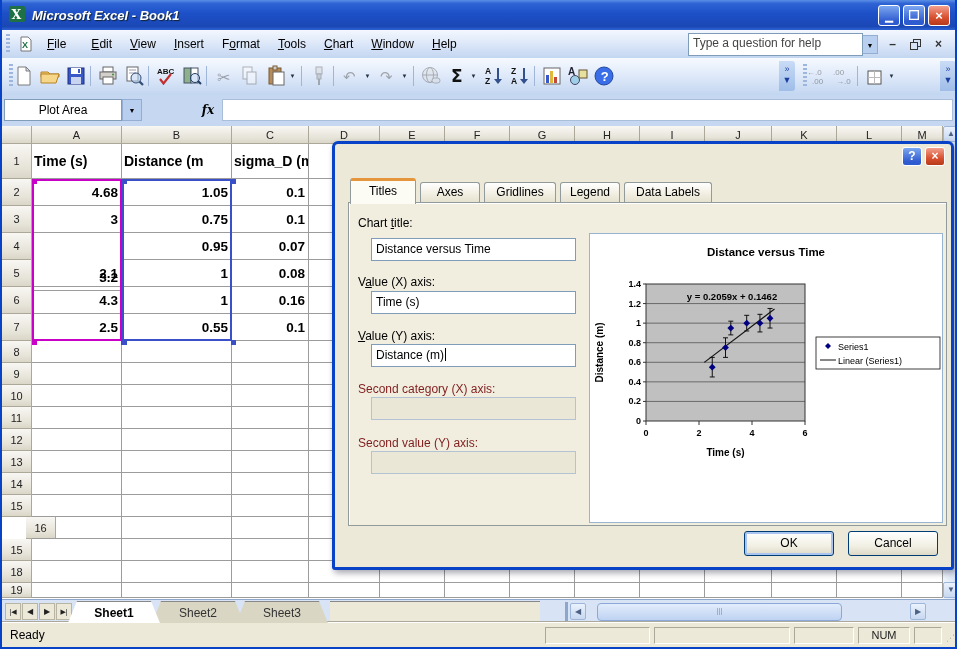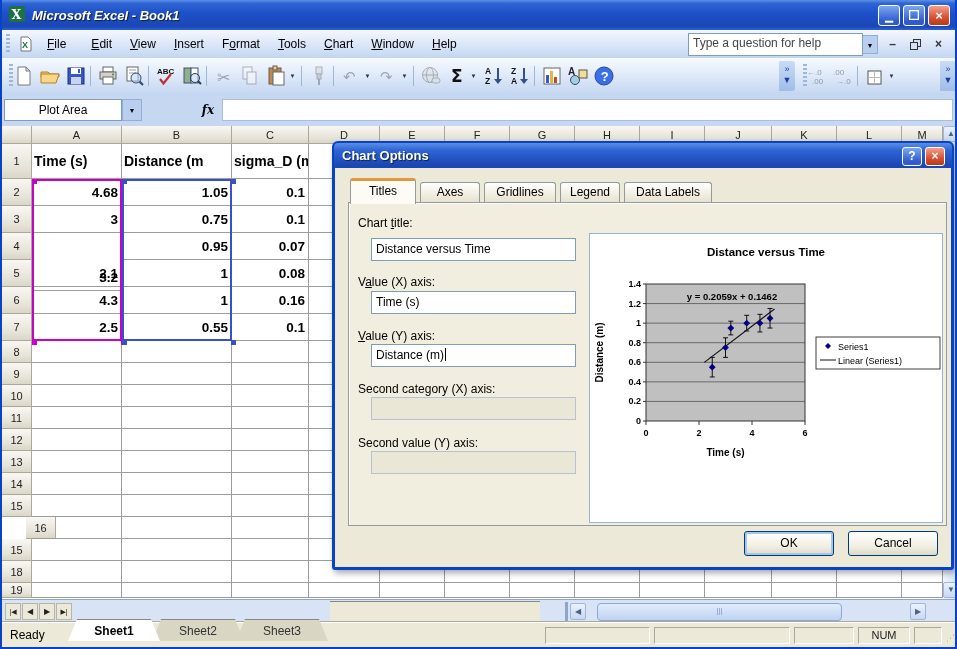--- a/index.html
+++ b/index.html
@@ -38,38 +38,38 @@
   .cell{position:absolute;border-right:1px solid #9C9C9C;border-bottom:1px solid #9C9C9C;box-sizing:border-box;overflow:hidden;white-space:nowrap;font-weight:bold;font-size:13.5px;}
   .cellnum{text-align:right;padding-right:3px;}
   .celltext{padding-left:2px;}
   .selbox{position:absolute;box-sizing:border-box;pointer-events:none;}
   .hdl{position:absolute;width:5px;height:5px;}
   
   .vscroll{left:941px;top:126px;width:16px;height:473px;background:linear-gradient(90deg,#F0F5FC,#D2E0F4);}
   .sbtn{position:absolute;width:16px;height:16px;background:linear-gradient(180deg,#EAF2FD,#C8D8F0);border:1px solid #9EB6DA;border-radius:2px;color:#4D6185;font-size:8px;text-align:center;line-height:14px;box-sizing:border-box;}
   .tabstrip{left:0;top:599px;width:957px;height:23px;background:#D8E4F5;border-top:1px solid #8DA6C9;}
   .navbtn{position:absolute;top:3px;width:16px;height:17px;background:#ECE9D8;border:1px solid #B9B5A5;color:#222;font-size:8px;display:flex;align-items:center;justify-content:center;box-sizing:border-box;}
-  .stab{position:absolute;top:1px;height:21px;display:flex;align-items:center;justify-content:center;clip-path:polygon(9px 0,calc(100% - 9px) 0,100% 100%,0 100%);border-top:1px solid #888;margin-top:18px;}
+  .stab{position:absolute;top:1px;height:21px;display:flex;align-items:center;justify-content:center;clip-path:polygon(9px 0,calc(100% - 9px) 0,100% 100%,0 100%);border-top:1px solid #888;}
   .stab-on{background:#fff;font-weight:bold;z-index:3;}
   .stab-off{background:#DAD6C4;color:#333;z-index:2;}
   .hscroll-thumb{position:absolute;top:3px;height:16px;background:linear-gradient(180deg,#E2ECFB,#BED3F2);border:1px solid #8CA8D8;border-radius:4px;}
   
   .statusbar{left:0;top:622px;width:957px;height:25px;background:#ECE9D8;border-top:1px solid #fff;box-shadow:0 -1px 0 #ACA899;font-size:12px;}
   .spanel{position:absolute;top:4px;height:17px;border:1px solid;border-color:#ACA899 #fff #fff #ACA899;box-sizing:border-box;font-size:11px;text-align:center;line-height:15px;color:#222;}
   
   .dialog{left:330px;top:141px;width:622px;height:429px;background:#ECE9D8;border:3px solid #0842C6;border-radius:6px 6px 3px 3px;box-sizing:border-box;z-index:50;box-shadow:2px 3px 6px rgba(0,0,30,.35);}
   .dtitle{position:absolute;left:-1px;top:-1px;width:calc(100% + 2px);height:25px;background:linear-gradient(180deg,#5A8EE6,#2E63D4 30%,#1A47B4 90%);border-radius:4px 4px 0 0;display:flex;align-items:center;}
   .dtitletext{color:#fff;font-weight:bold;font-size:13px;margin-left:8px;text-shadow:1px 1px 1px #123;}
   .dbtn{position:absolute;top:3px;width:20px;height:19px;border:1px solid #fff;border-radius:3px;color:#fff;font-weight:bold;font-size:12px;text-align:center;line-height:17px;box-sizing:border-box;}
   .dtab{position:absolute;border:1px solid #919B9C;border-bottom:none;border-radius:3px 3px 0 0;text-align:center;box-sizing:border-box;}
   .dtab-off{top:38px;height:21px;background:linear-gradient(180deg,#FFFFFE,#F0EDDF 60%,#E4E0CE);line-height:19px;}
   .dtab-on{top:34px;height:26px;background:#FCFBF4;border-top:3px solid #E5953B;line-height:21px;z-index:5;}
   .dpanel{position:absolute;left:13px;top:58px;width:599px;height:324px;background:#F1EEE0;border:1px solid #919B9C;box-shadow:inset 1px 1px 0 #fff;box-sizing:border-box;}
   .flabel{position:absolute;left:9px;font-size:12px;}
-  .flabel-dis{color:#000000;}
+  .flabel-dis{color:#7f1d1d;}
   .finputbox{position:absolute;left:22px;width:205px;height:23px;background:#fff;border:1px solid #7F9DB9;box-sizing:border-box;line-height:21px;padding-left:4px;overflow:hidden;}
   .finputbox-dis{background:#EBE7D6;border-color:#B3C3D4;}
   .caret{display:inline-block;width:1px;height:13px;background:#000;vertical-align:-2px;margin-left:1px;}
   .preview{position:absolute;left:240px;top:30px;width:354px;height:290px;background:#fff;border:1px solid #99B4D1;box-sizing:border-box;}
   .dlgbtn{position:absolute;width:90px;height:25px;background:linear-gradient(180deg,#FFFFFF,#F2F0E4 60%,#DDD9C8);border:1px solid #003C74;border-radius:3px;text-align:center;line-height:23px;font-size:12px;box-sizing:border-box;}
   .dlgbtn-focus{box-shadow:inset 0 0 0 2px #AAC4F0;}
   u{text-decoration:underline;}
 </style>
 </head>
 <body>
@@ -589,23 +589,20 @@
     <span class="abs" style="left:8px;top:5px">Ready</span>
     <span class="spanel" style="left:543px;width:105px"></span>
     <span class="spanel" style="left:652px;width:136px"></span>
     <span class="spanel" style="left:792px;width:60px"></span>
     <span class="spanel" style="left:856px;width:52px">NUM</span>
     <span class="spanel" style="left:912px;width:28px"></span>
     <span class="abs" style="left:944px;top:10px;color:#ACA899;font-size:9px;letter-spacing:1px">⋰</span>
   </div>
 
   <div class="abs dialog">
-    <div class="dtitle">
-      <span class="dtitletext">Chart Options</span>
-    </div>
     <span class="dbtn capblue" style="left:567px">?</span>
     <span class="dbtn capred" style="left:590px">×</span>
     <span id="dlgtabs"><div class="dtab dtab-on" style="left: 15px; width: 66px;">Titles</div><div class="dtab dtab-off" style="left: 85px; width: 60px;">Axes</div><div class="dtab dtab-off" style="left: 149px; width: 72px;">Gridlines</div><div class="dtab dtab-off" style="left: 225px; width: 60px;">Legend</div><div class="dtab dtab-off" style="left: 289px; width: 88px;">Data Labels</div></span>
     <div class="dpanel">
       <span id="dlgfields"><div class="flabel" style="top: 13px;">Chart <u>t</u>itle:</div><div class="finputbox" style="top: 35px;">Distance versus Time</div><div class="flabel" style="top: 72px;">V<u>a</u>lue (X) axis:</div><div class="finputbox" style="top: 88px;">Time (s)</div><div class="flabel" style="top: 126px;"><u>V</u>alue (Y) axis:</div><div class="finputbox" style="top: 141px;">Distance (m)<span class="caret"></span></div><div class="flabel flabel-dis" style="top: 179px;">Second category (X) axis:</div><div class="finputbox finputbox-dis" style="top: 194px;"></div><div class="flabel flabel-dis" style="top: 233px;">Second value (Y) axis:</div><div class="finputbox finputbox-dis" style="top: 248px;"></div></span>
       <div class="preview"><span id="chartsvg"><svg width="352" height="288" viewBox="0 0 352 288" font-family="Liberation Sans, sans-serif">
               <text x="176" y="22" font-size="11.5" font-weight="bold" text-anchor="middle">Distance versus Time</text>
               <rect x="56" y="50" width="159" height="137" fill="#C0C0C0" stroke="#333"></rect>
               <line x1="53" y1="187" x2="56" y2="187" stroke="#333"></line>
               <text x="51" y="190" font-size="9" font-weight="bold" text-anchor="end">0</text>

